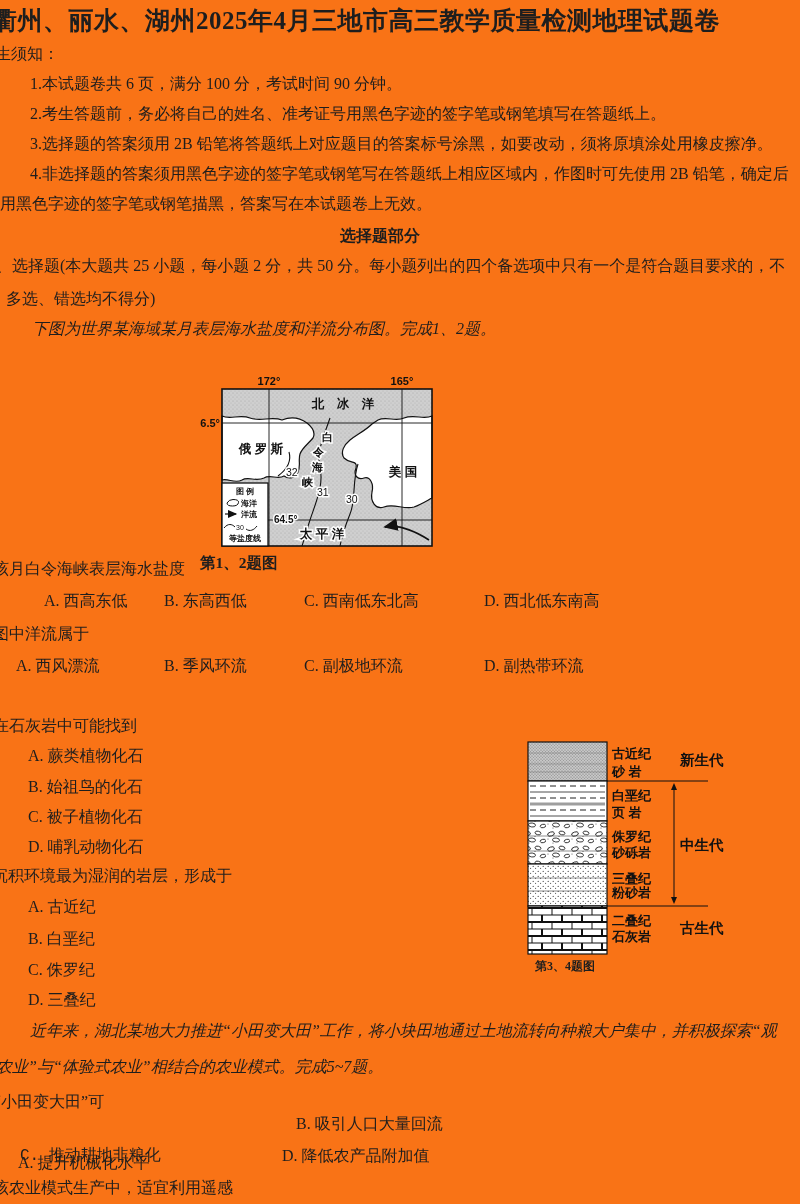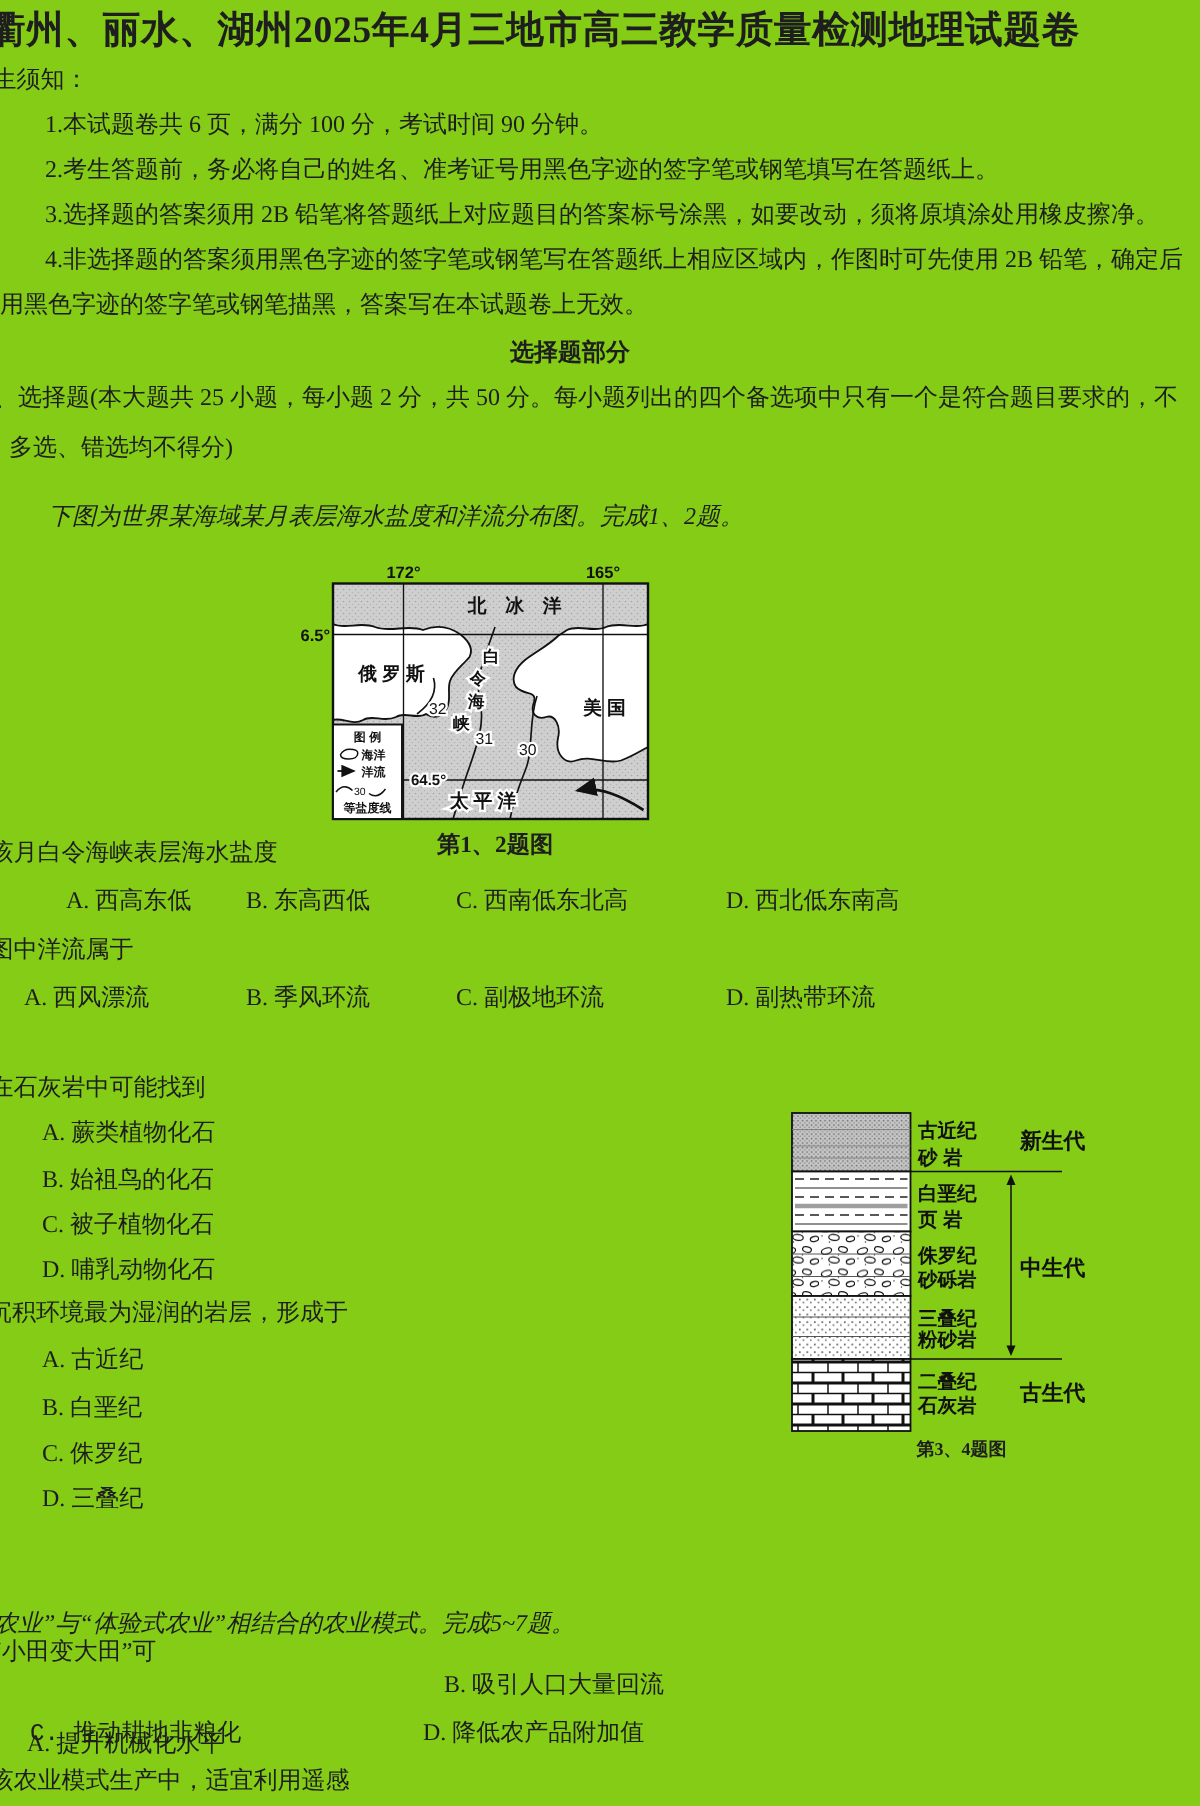--- a/index.html
+++ b/index.html
@@ -1,23 +1,23 @@
 <!DOCTYPE html>
 <html><head>
 <meta charset="utf-8">
 <style>
   html,body{margin:0;padding:0;background:#ffffff;}
-  .page{position:relative;width:800px;height:1204px;background:#84cc16;overflow:hidden;
+  .page{position:relative;width:800px;height:1204px;background:#f97316;overflow:hidden;
         font-family:"Liberation Serif","DejaVu Serif",serif;color:#1e1e1e;}
   .ln{position:absolute;white-space:nowrap;font-size:16px;line-height:1.25;}
   .b{font-weight:bold;}
-  .kai{font-style:italic;margin-top:16px;}
+  .kai{font-style:italic;}
   .title{font-size:25px;font-weight:bold;letter-spacing:.5px;}
   .center{text-align:center;}
-  .cap{position:absolute;font-weight:bold;white-space:nowrap;text-align:center;font-family:Liberation Serif, serif;}
+  .cap{position:absolute;font-weight:bold;white-space:nowrap;text-align:left;font-family:Liberation Serif, serif;}
   svg{position:absolute;}
   svg text{font-family:"Liberation Sans","DejaVu Sans",sans-serif;fill:#111;}
   .halo{paint-order:stroke;stroke:#fdfdfd;stroke-width:3px;}
 </style>
 </head>
 <body>
 
 <div class="page">
 
   <div class="ln title" style="left:-8px;top:5px;">衢州、丽水、湖州2025年4月三地市高三教学质量检测地理试题卷</div>
@@ -212,20 +212,21 @@
       <text x="90" y="201">石灰岩</text>
     </g>
     <g font-size="14.5" font-weight="bold">
       <text x="158" y="25">新生代</text>
       <text x="158" y="110">中生代</text>
       <text x="158" y="193">古生代</text>
     </g>
   </svg>
   <div class="cap" style="left:535px;top:958px;width:212px;font-size:12px;">第3、4题图</div>
 
+  <div class="ln kai" style="left:30px;top:1021px;">近年来，湖北某地大力推进“小田变大田”工作，将小块田地通过土地流转向种粮大户集中，并积极探索“观</div>
   <div class="ln kai" style="left:-4px;top:1057px;">农业”与“体验式农业”相结合的农业模式。完成5~7题。</div>
   <div class="ln" style="left:-6px;top:1092px;">“小田变大田”可</div>
   <div class="ln" style="left:18px;top:1153px;">A. 提升机械化水平</div>
   <div class="ln" style="left:296px;top:1114px;text-align:center;">B. 吸引人口大量回流</div>
   <div class="ln" style="left:20px;top:1146px;font-family:Liberation Mono, monospace;">C. 推动耕地非粮化</div>
   <div class="ln" style="left:282px;top:1146px;">D. 降低农产品附加值</div>
   <div class="ln" style="left:-7px;top:1178px;">该农业模式生产中，适宜利用遥感</div>
 
 </div>
 

